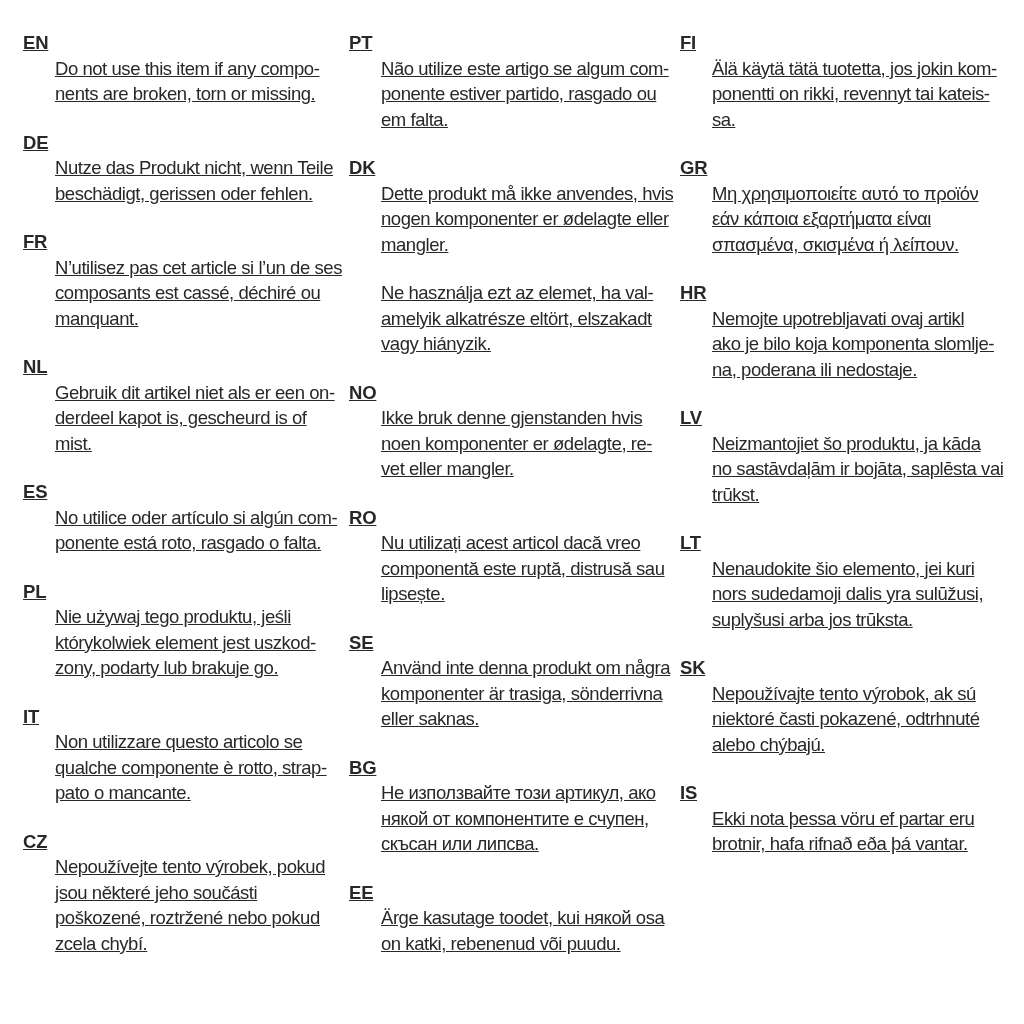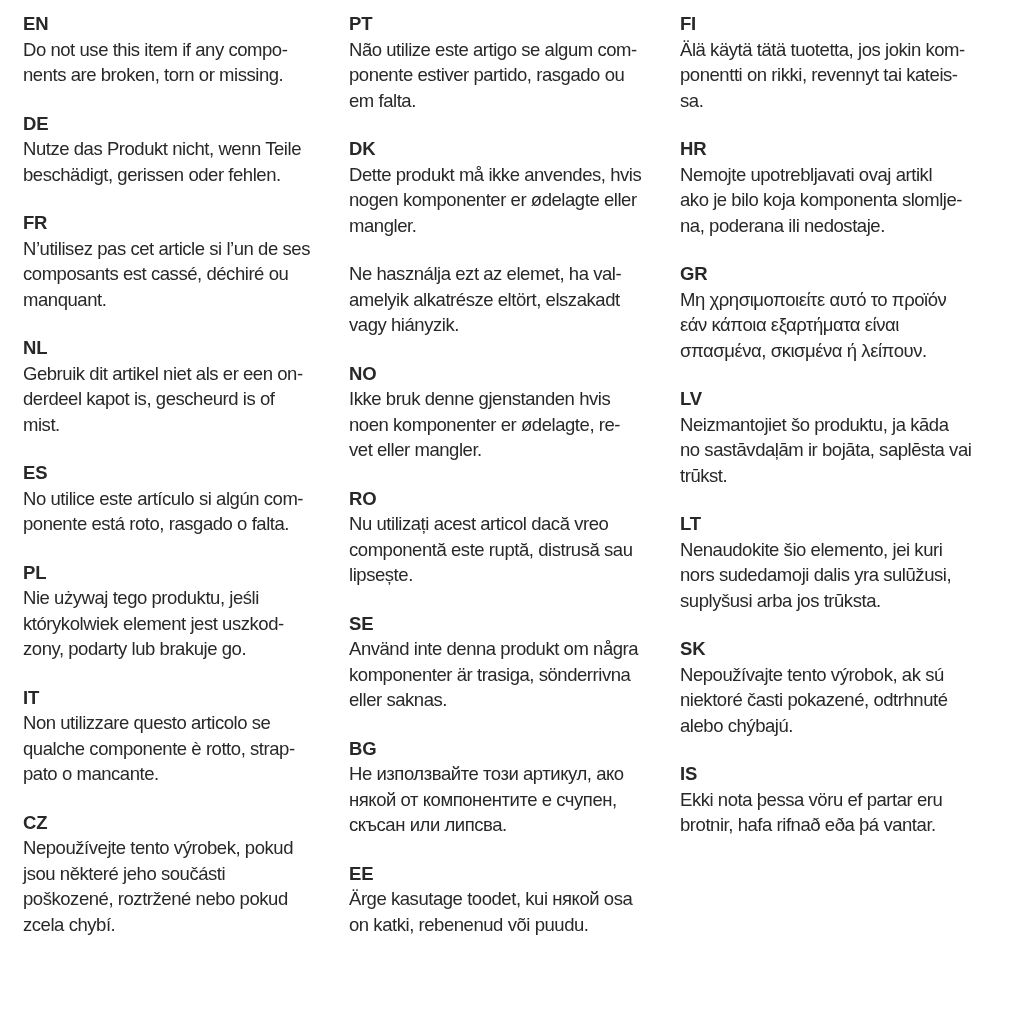--- a/index.html
+++ b/index.html
@@ -10,41 +10,43 @@
   body {
     width: 1024px;
     height: 1024px;
     font-family: "Liberation Sans", "DejaVu Sans", sans-serif;
     color: #282828;
     overflow: hidden;
   }
   .sheet {
     display: grid;
     grid-template-columns: 326px 331px 1fr;
-    padding: 11px 6px 0 23px;
+    padding: 30px 6px 0 23px;
     box-sizing: border-box;
     width: 1024px;
+    text-decoration: underline;
   }
   .col {
     min-width: 0;
   }
   .block {
     margin-bottom: 23px;
   }
   .code {
     font-weight: bold;
     font-size: 18.5px;
     line-height: 25.5px;
     letter-spacing: -0.2px;
   }
   .body-text {
     font-size: 18.5px;
     line-height: 25.5px;
     letter-spacing: -0.45px;
     white-space: pre;
+    margin-left: 32px;
   }
 </style>
 </head>
 <body>
 
 <div class="sheet">
   <div class="col">
       <div class="block">
         <div class="code">EN</div>
         <div class="body-text">Do not use this item if any compo-
@@ -62,21 +64,21 @@
 manquant.</div>
       </div>
       <div class="block">
         <div class="code">NL</div>
         <div class="body-text">Gebruik dit artikel niet als er een on-
 derdeel kapot is, gescheurd is of
 mist.</div>
       </div>
       <div class="block">
         <div class="code">ES</div>
-        <div class="body-text">No utilice este artículo si algún com-
+        <div class="body-text">No utilice oder artículo si algún com-
 ponente está roto, rasgado o falta.</div>
       </div>
       <div class="block">
         <div class="code">PL</div>
         <div class="body-text">Nie używaj tego produktu, jeśli
 którykolwiek element jest uszkod-
 zony, podarty lub brakuje go.</div>
       </div>
       <div class="block">
         <div class="code">IT</div>
@@ -141,30 +143,30 @@
       </div>
     </div>
   <div class="col">
       <div class="block">
         <div class="code">FI</div>
         <div class="body-text">Älä käytä tätä tuotetta, jos jokin kom-
 ponentti on rikki, revennyt tai kateis-
 sa.</div>
       </div>
       <div class="block">
+        <div class="code">GR</div>
+        <div class="body-text">Μη χρησιμοποιείτε αυτό το προϊόν
+εάν κάποια εξαρτήματα είναι
+σπασμένα, σκισμένα ή λείπουν.</div>
+      </div>
+      <div class="block">
         <div class="code">HR</div>
         <div class="body-text">Nemojte upotrebljavati ovaj artikl
 ako je bilo koja komponenta slomlje-
 na, poderana ili nedostaje.</div>
-      </div>
-      <div class="block">
-        <div class="code">GR</div>
-        <div class="body-text">Μη χρησιμοποιείτε αυτό το προϊόν
-εάν κάποια εξαρτήματα είναι
-σπασμένα, σκισμένα ή λείπουν.</div>
       </div>
       <div class="block">
         <div class="code">LV</div>
         <div class="body-text">Neizmantojiet šo produktu, ja kāda
 no sastāvdaļām ir bojāta, saplēsta vai
 trūkst.</div>
       </div>
       <div class="block">
         <div class="code">LT</div>
         <div class="body-text">Nenaudokite šio elemento, jei kuri

